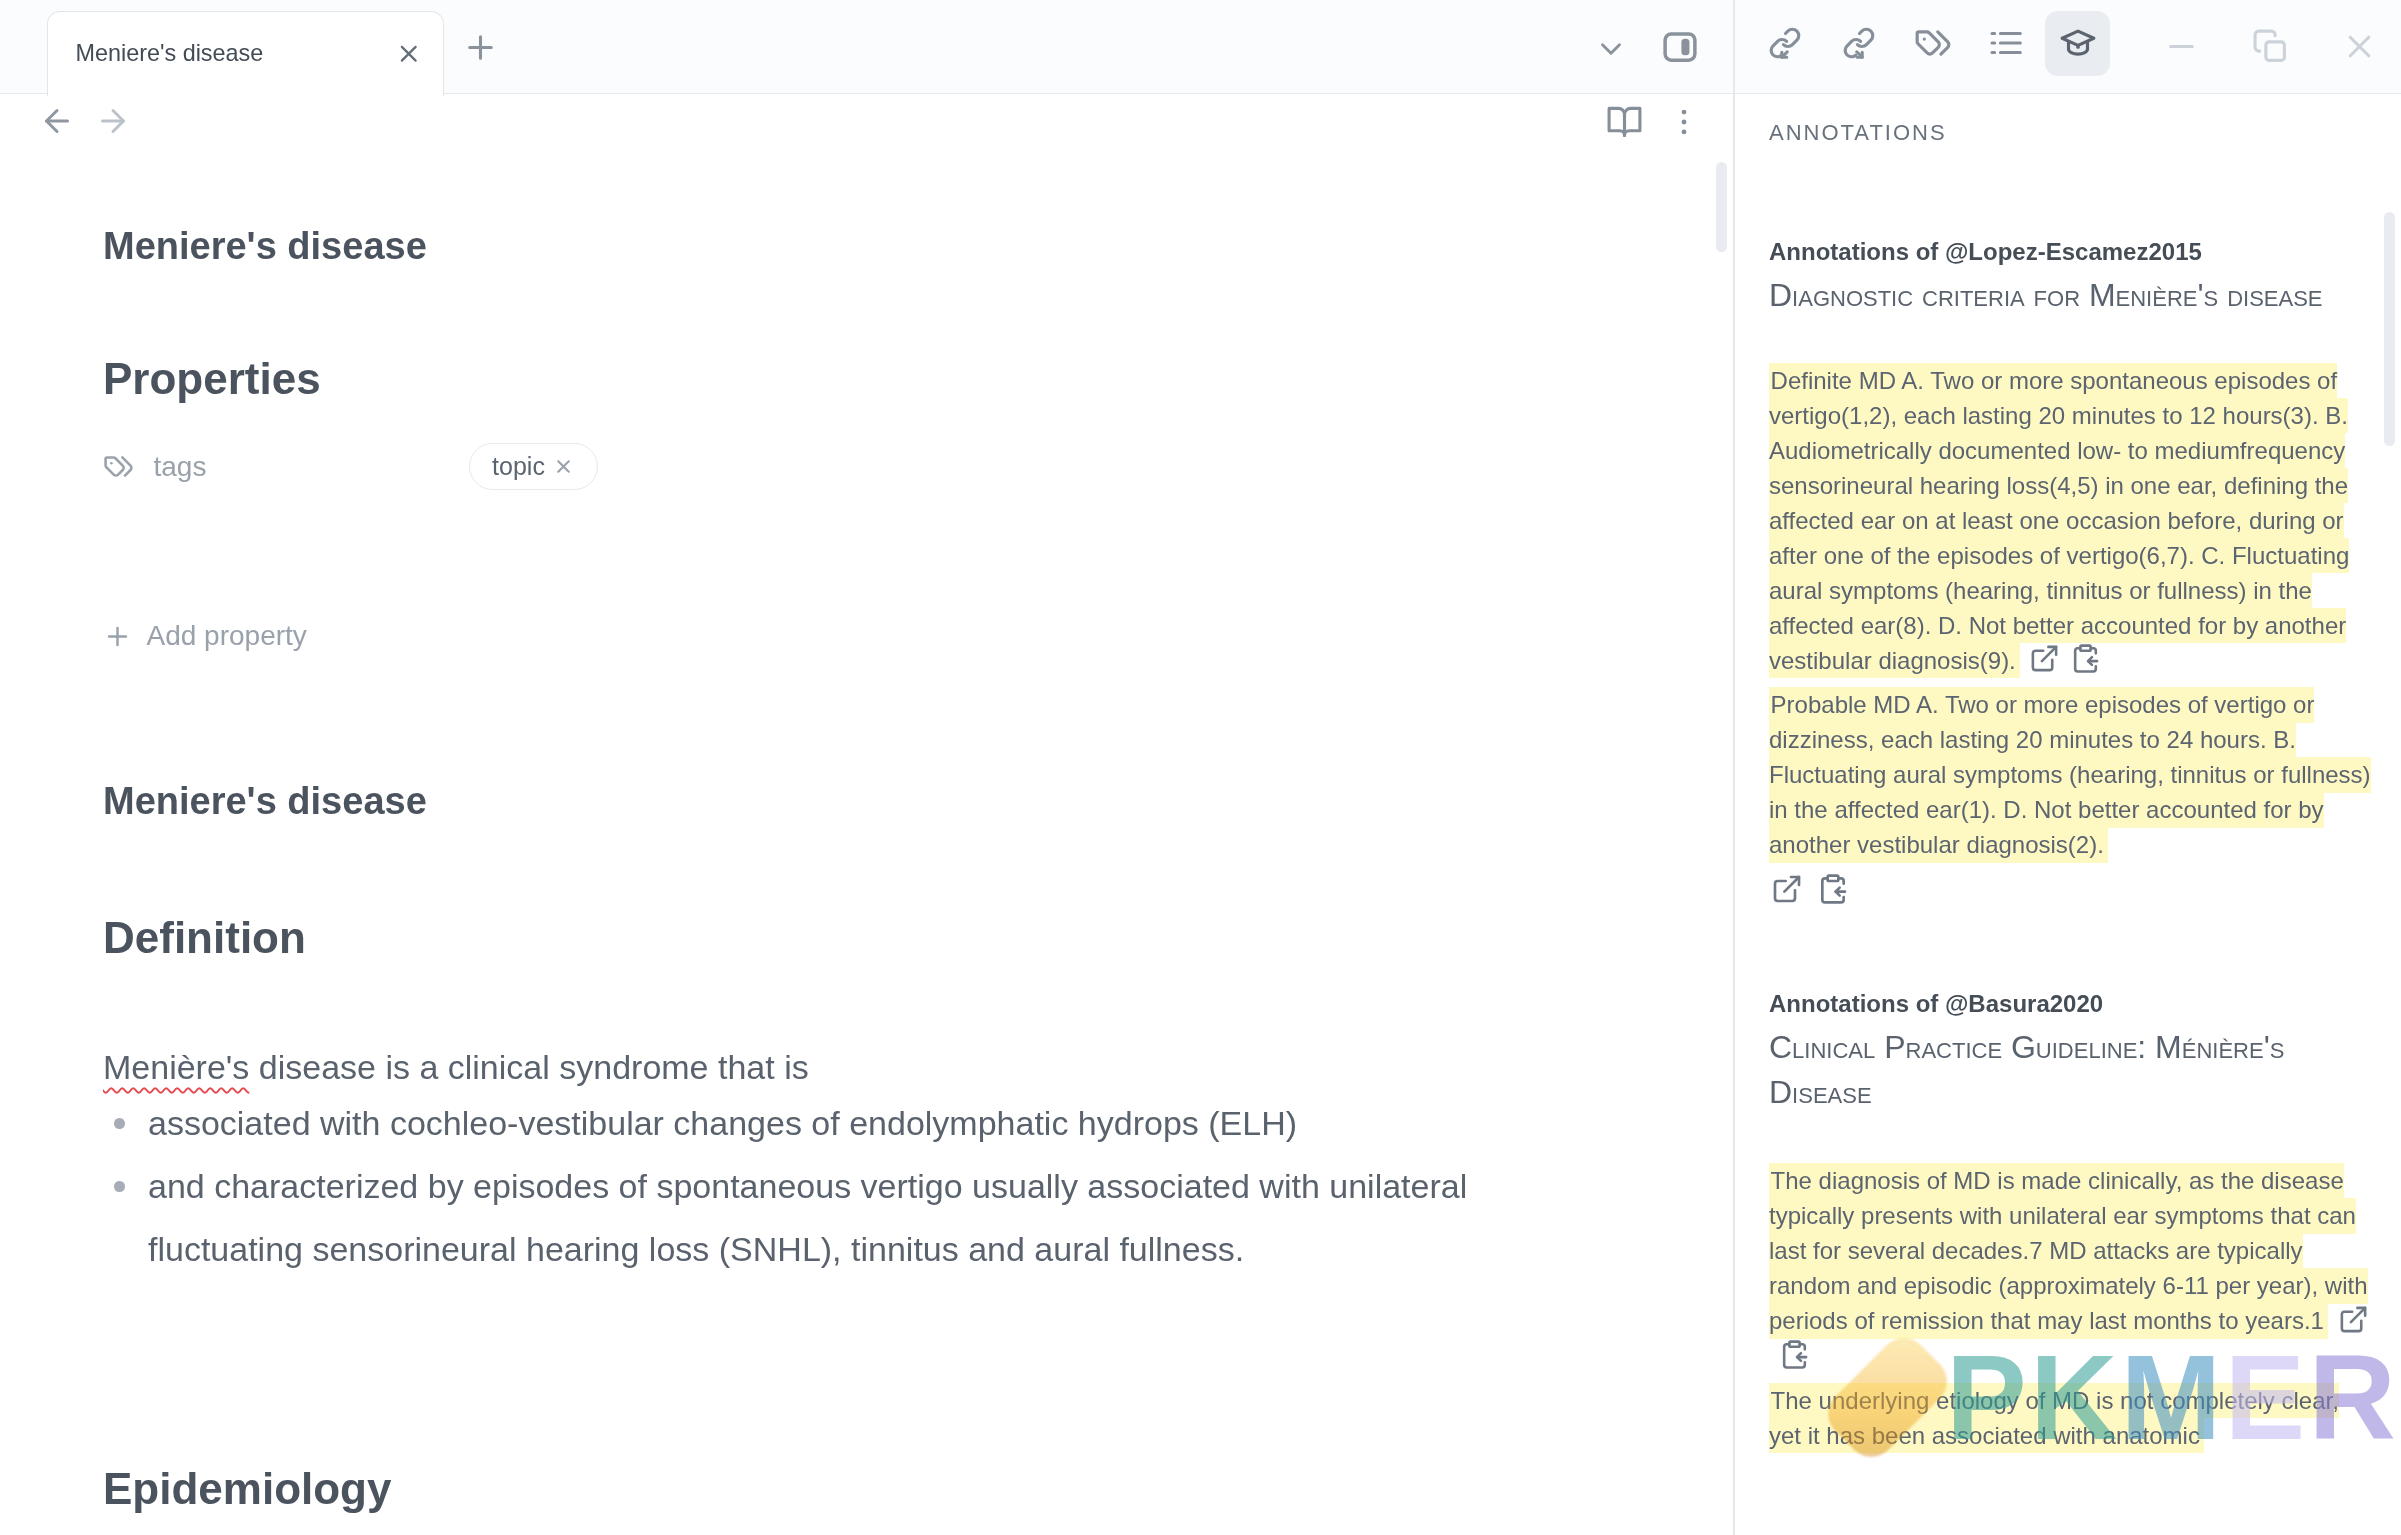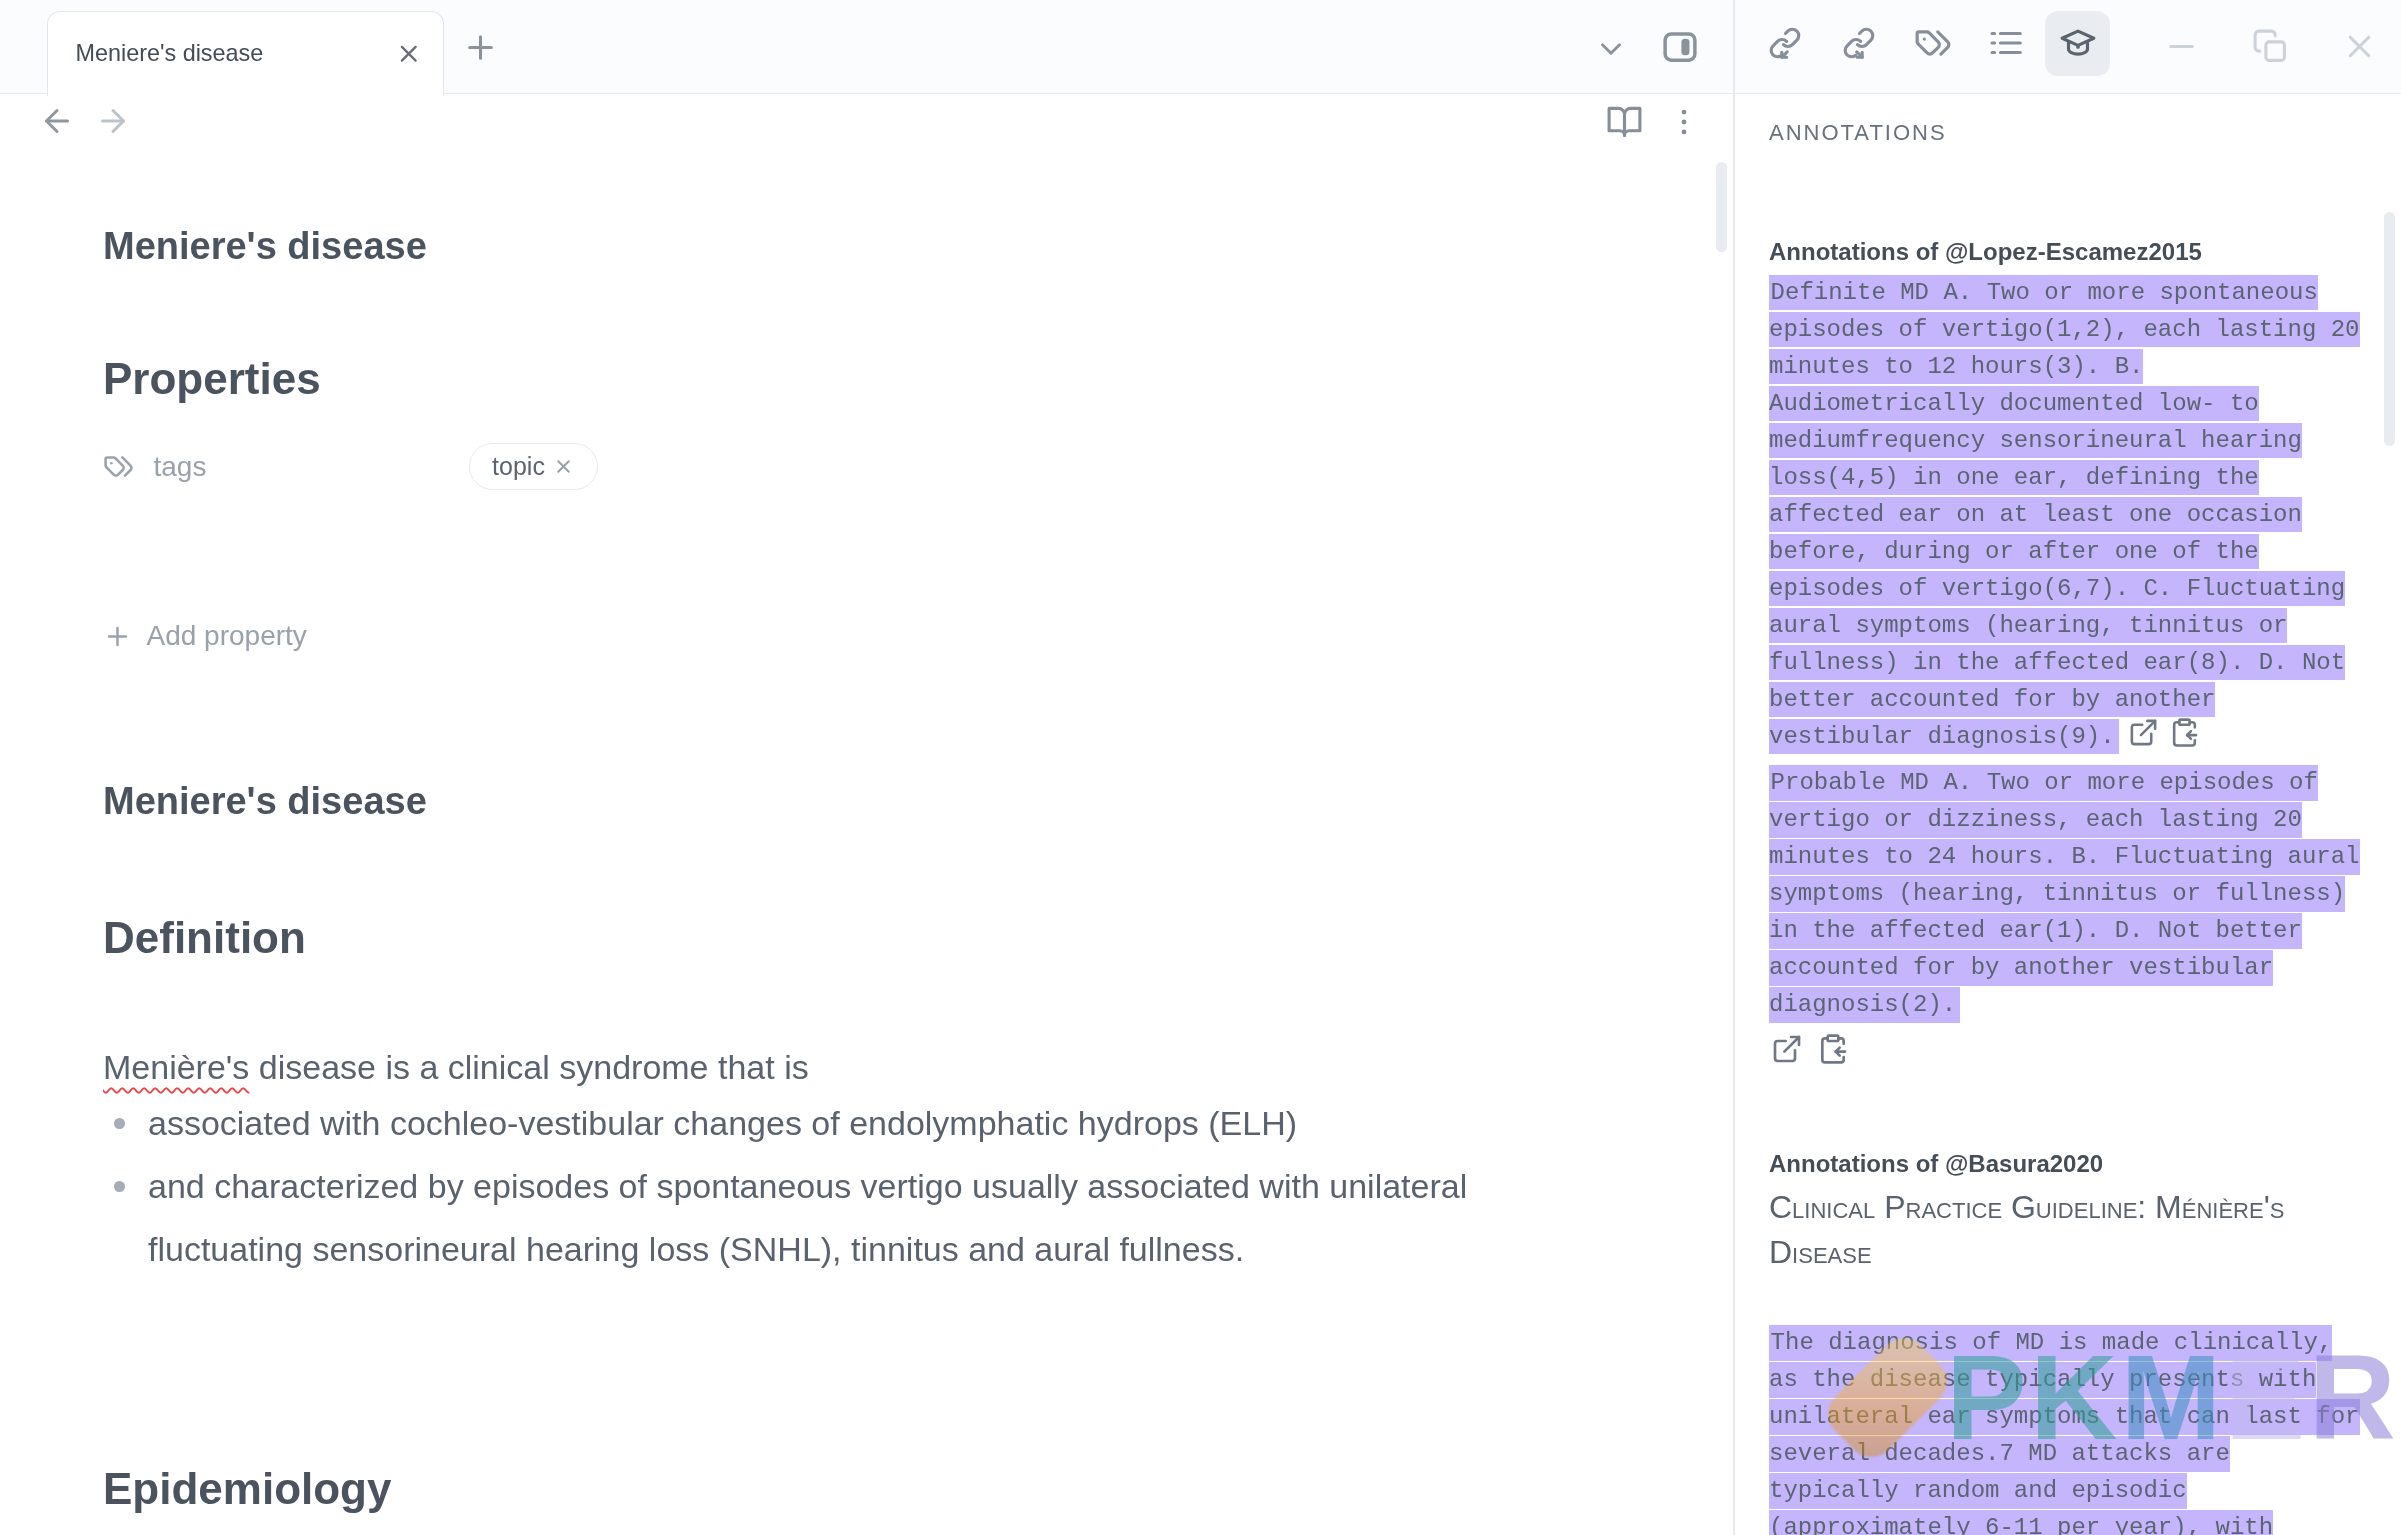--- a/index.html
+++ b/index.html
@@ -49,21 +49,21 @@
     color:#68717d; font-weight:400; }
   .panel-btn { position:absolute; top:12px; width:61px; height:71px; background:#fff;
     border:1.6px solid #e7eaee; border-radius:12px; display:flex; align-items:center;
     justify-content:center; color:#6b7480; cursor:pointer; }
   .panel-flow { position:absolute; left:1769px; top:238px; width:602px; z-index:2; }
   .cite-head { font-size:24px; font-weight:700; color:#454d57; margin-bottom:6.5px; }
   .cite-title { font-variant:small-caps; font-size:32px; line-height:45px; color:#59626d;
     width:586px; margin-bottom:45px; font-weight:400; }
   .cite-title.second { margin-bottom:48px; }
   .hl { font-size:24px; line-height:35px; color:#5b6470; margin-bottom:9.7px; }
-  .hl mark { background:#c4b5fd; color:inherit; padding:4px 4px 4.8px 1.6px;font-family:Liberation Mono, monospace; }
+  .hl mark { background:#fef9c3; color:inherit; padding:4px 4px 4.8px 1.6px; }
   .inline-ic { color:#6f7884; vertical-align:-5.7px; margin-left:9.7px; }
   .icons-row { display:flex; gap:14.5px; color:#6f7884; margin:3.2px 0 85px 1.6px; }
   .gap-sm { margin-bottom:11.3px; }
 
   
   .watermark { position:absolute; left:1850px; top:1292px; width:549px; height:210px;
     display:flex; align-items:center; z-index:5; pointer-events:none; opacity:.55; }
   .wm-gem { width:121px; height:121px; margin-right:21px; border-radius:24px;
     transform:rotate(45deg); background:linear-gradient(135deg,#fbd65c,#f4a519 60%,#c97f0a);
     filter:blur(0.8px); opacity:.8; }
@@ -255,20 +255,21 @@
         <path d="M3 12a9 9 0 0 1 15.4-6.4L21 8"></path>
         <path d="M21 3v5h-5"></path>
         <path d="M21 12a9 9 0 0 1-15.4 6.4L3 16"></path>
         <path d="M3 21v-5h5"></path>
       </svg>
   </div>
 
   <div class="panel-flow">
 
     <div class="cite-head">Annotations of @Lopez-Escamez2015</div>
+    <div class="cite-title">Diagnostic criteria for Menière's disease</div>
 
     <p class="hl"><mark>Definite MD A. Two or more spontaneous episodes of vertigo(1,2), each lasting 20 minutes to 12 hours(3). B. Audiometrically documented low- to mediumfrequency sensorineural hearing loss(4,5) in one ear, defining the affected ear on at least one occasion before, during or after one of the episodes of vertigo(6,7). C. Fluctuating aural symptoms (hearing, tinnitus or fullness) in the affected ear(8). D. Not better accounted for by another vestibular diagnosis(9).</mark><svg class="inline-ic" width="31" height="31" viewBox="0 0 24 24" fill="none" stroke="currentColor" stroke-width="2" stroke-linecap="round" stroke-linejoin="round" style="display:inline">
           <path d="M15 3h6v6"></path>
           <path d="M10 14 21 3"></path>
           <path d="M18 13v6a2 2 0 0 1-2 2H5a2 2 0 0 1-2-2V8a2 2 0 0 1 2-2h6"></path>
         </svg><svg class="inline-ic" width="31" height="31" viewBox="0 0 24 24" fill="none" stroke="currentColor" stroke-width="2" stroke-linecap="round" stroke-linejoin="round" style="display:inline">
           <path d="M15 2H9a1 1 0 0 0-1 1v2a1 1 0 0 0 1 1h6a1 1 0 0 0 1-1V3a1 1 0 0 0-1-1Z"></path>
           <path d="M8 4H6a2 2 0 0 0-2 2v14a2 2 0 0 0 2 2h12a2 2 0 0 0 2-2v-2"></path>
           <path d="M16 4h2a2 2 0 0 1 2 2v2"></path>
           <path d="M21 14h-7"></path>

